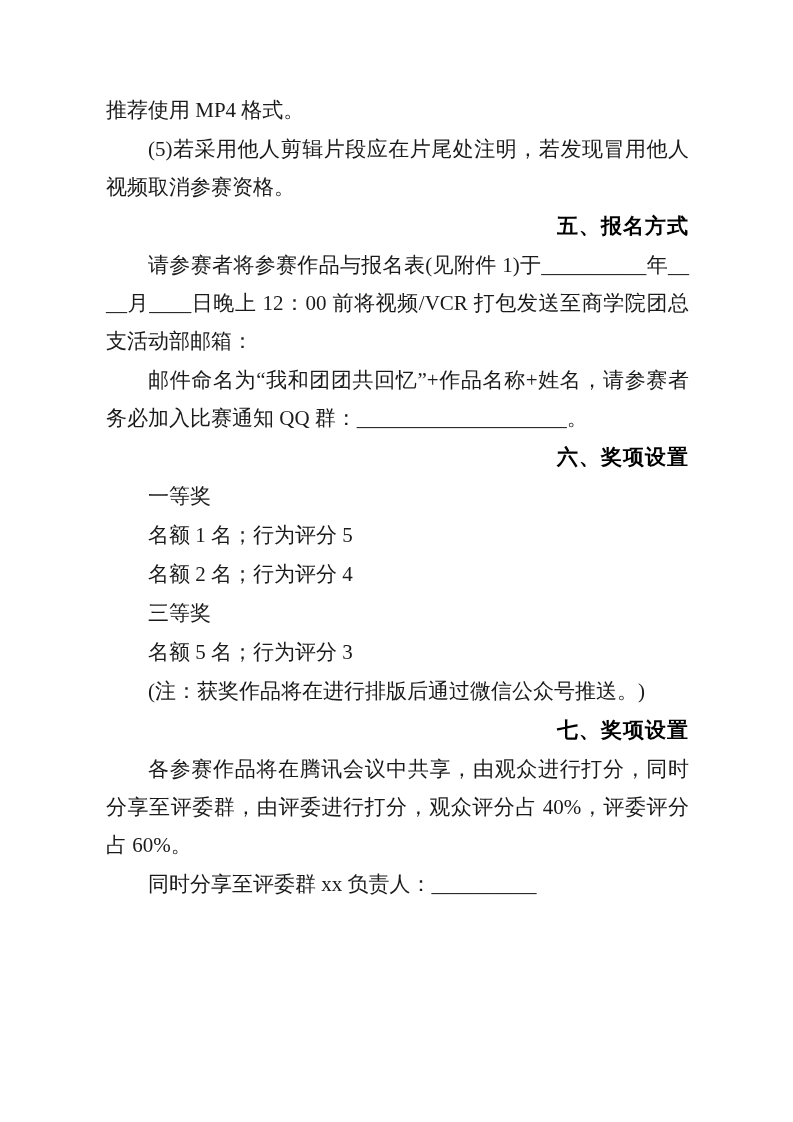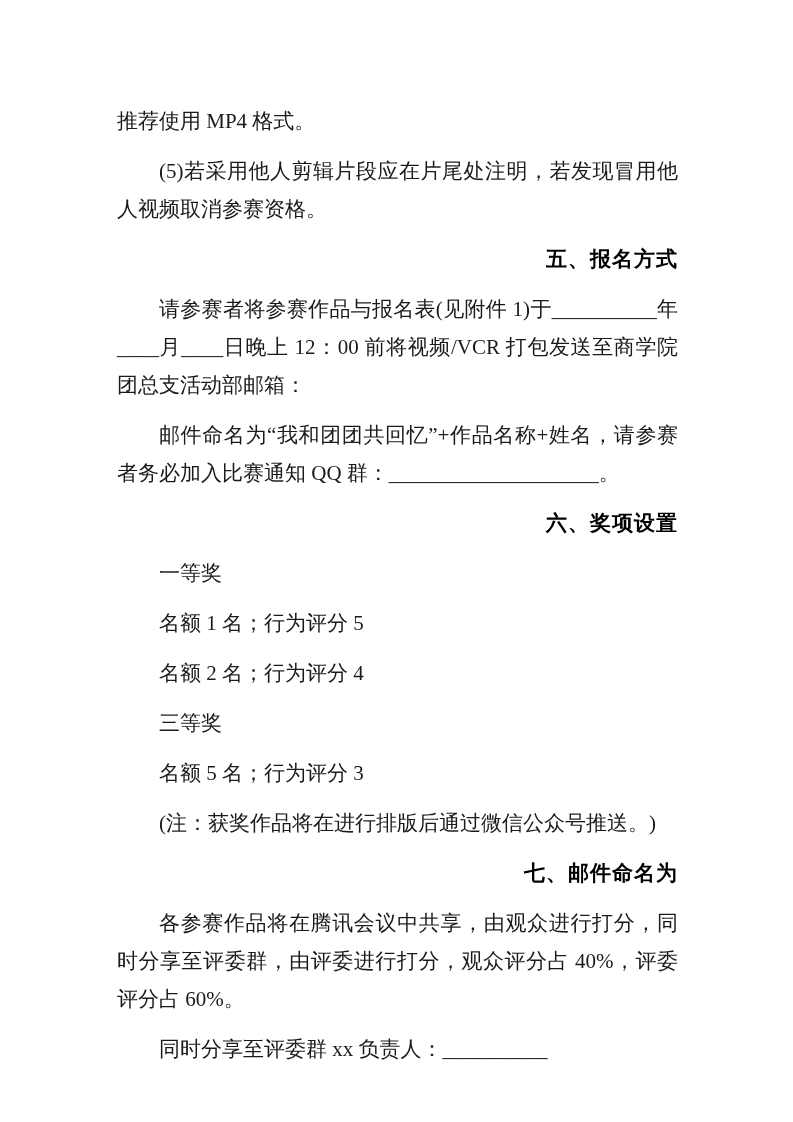--- a/index.html
+++ b/index.html
@@ -14,21 +14,21 @@
     box-sizing: border-box;
     background: #ffffff;
     padding: 90px 103px 0 105px;
     overflow: hidden;
     font-family: "Liberation Serif", "DejaVu Serif", serif;
     font-size: 21px;
     line-height: 38px;
     color: #1a1a1a;
   }
   .para {
-    margin: 12px;
+    margin: 1px;
     text-align: justify;
     text-justify: inter-ideograph;
     word-break: break-all;
   }
   .para.indent {
     text-indent: 42px;
   }
   .para.heading {
     font-family: "Liberation Sans", "DejaVu Sans", sans-serif;
     font-weight: bold;
@@ -47,17 +47,17 @@
       <div class="para indent heading">五、报名方式</div>
       <div class="para indent">请参赛者将参赛作品与报名表(见附件 1)于__________年____月____日晚上 12：00 前将视频/VCR 打包发送至商学院团总支活动部邮箱：</div>
       <div class="para indent">邮件命名为“我和团团共回忆”+作品名称+姓名，请参赛者务必加入比赛通知 QQ 群：____________________。</div>
       <div class="para indent heading">六、奖项设置</div>
       <div class="para indent">一等奖</div>
       <div class="para indent">名额 1 名；行为评分 5</div>
       <div class="para indent">名额 2 名；行为评分 4</div>
       <div class="para indent">三等奖</div>
       <div class="para indent">名额 5 名；行为评分 3</div>
       <div class="para indent">(注：获奖作品将在进行排版后通过微信公众号推送。)</div>
-      <div class="para indent heading">七、邮件命名为</div>
+      <div class="para indent heading">七、奖项设置</div>
       <div class="para indent">各参赛作品将在腾讯会议中共享，由观众进行打分，同时分享至评委群，由评委进行打分，观众评分占 40%，评委评分占 60%。</div>
       <div class="para indent">同时分享至评委群 xx 负责人：__________</div>
     </div>
 </div>
 
 </body></html>

